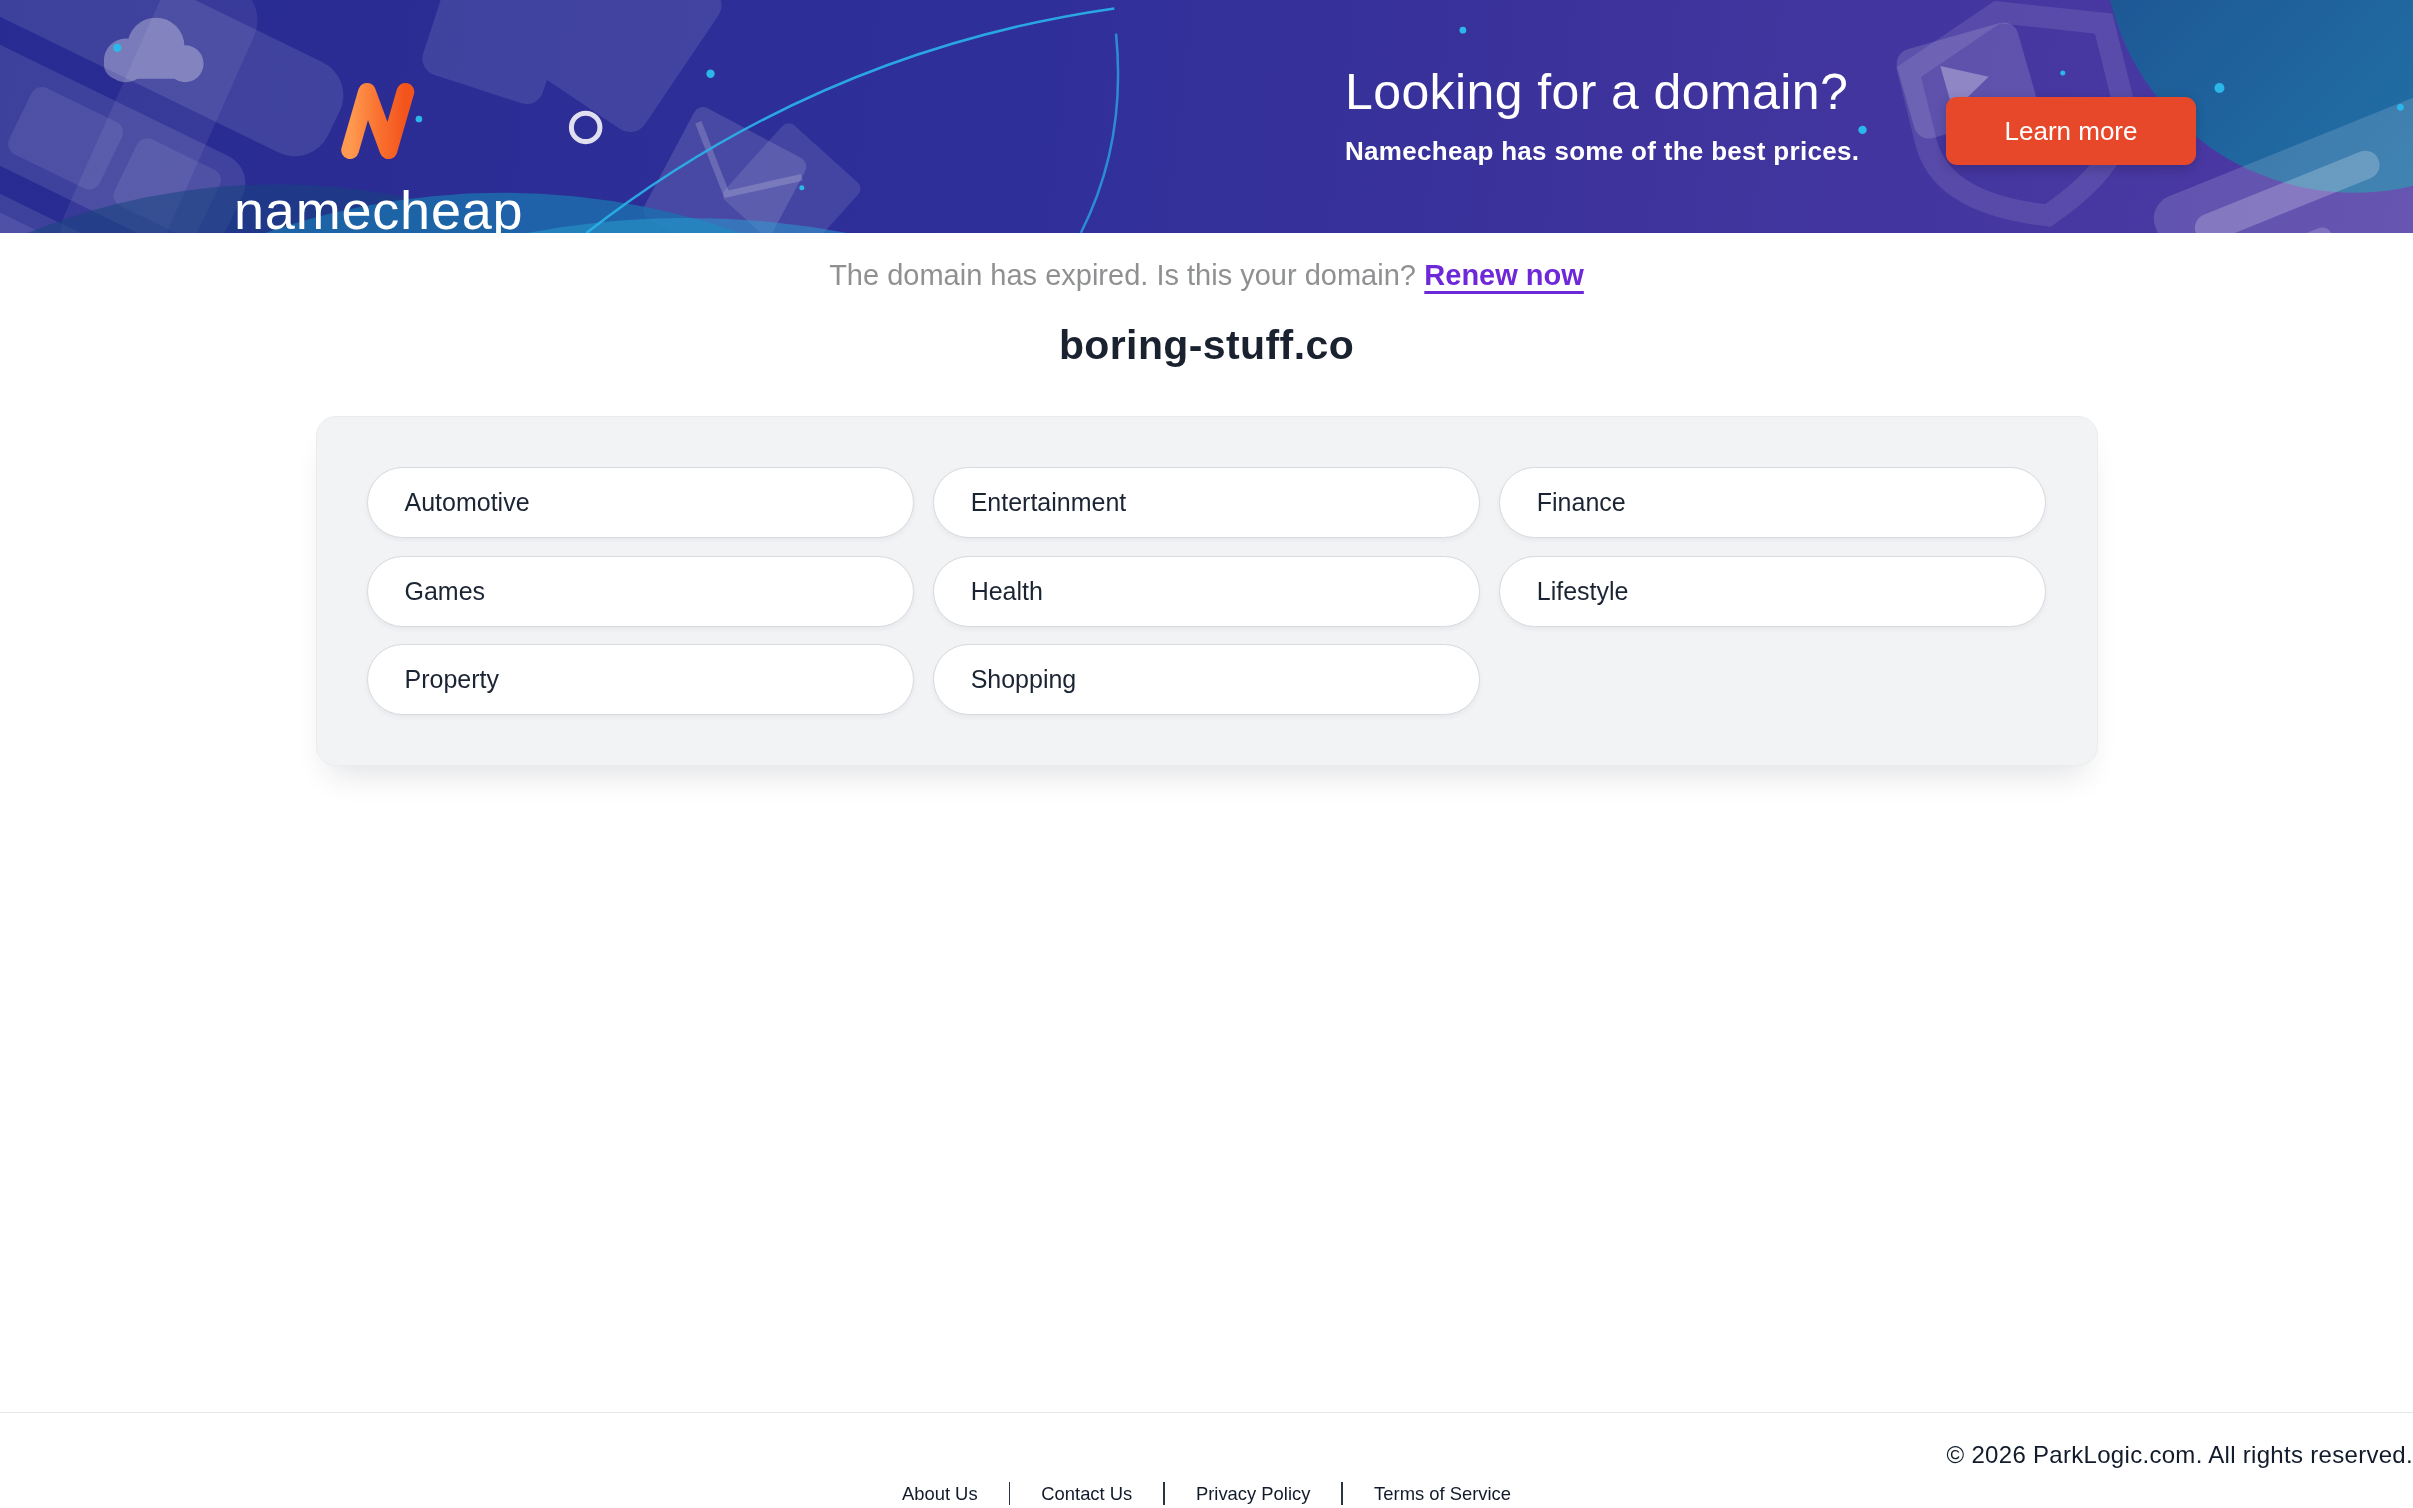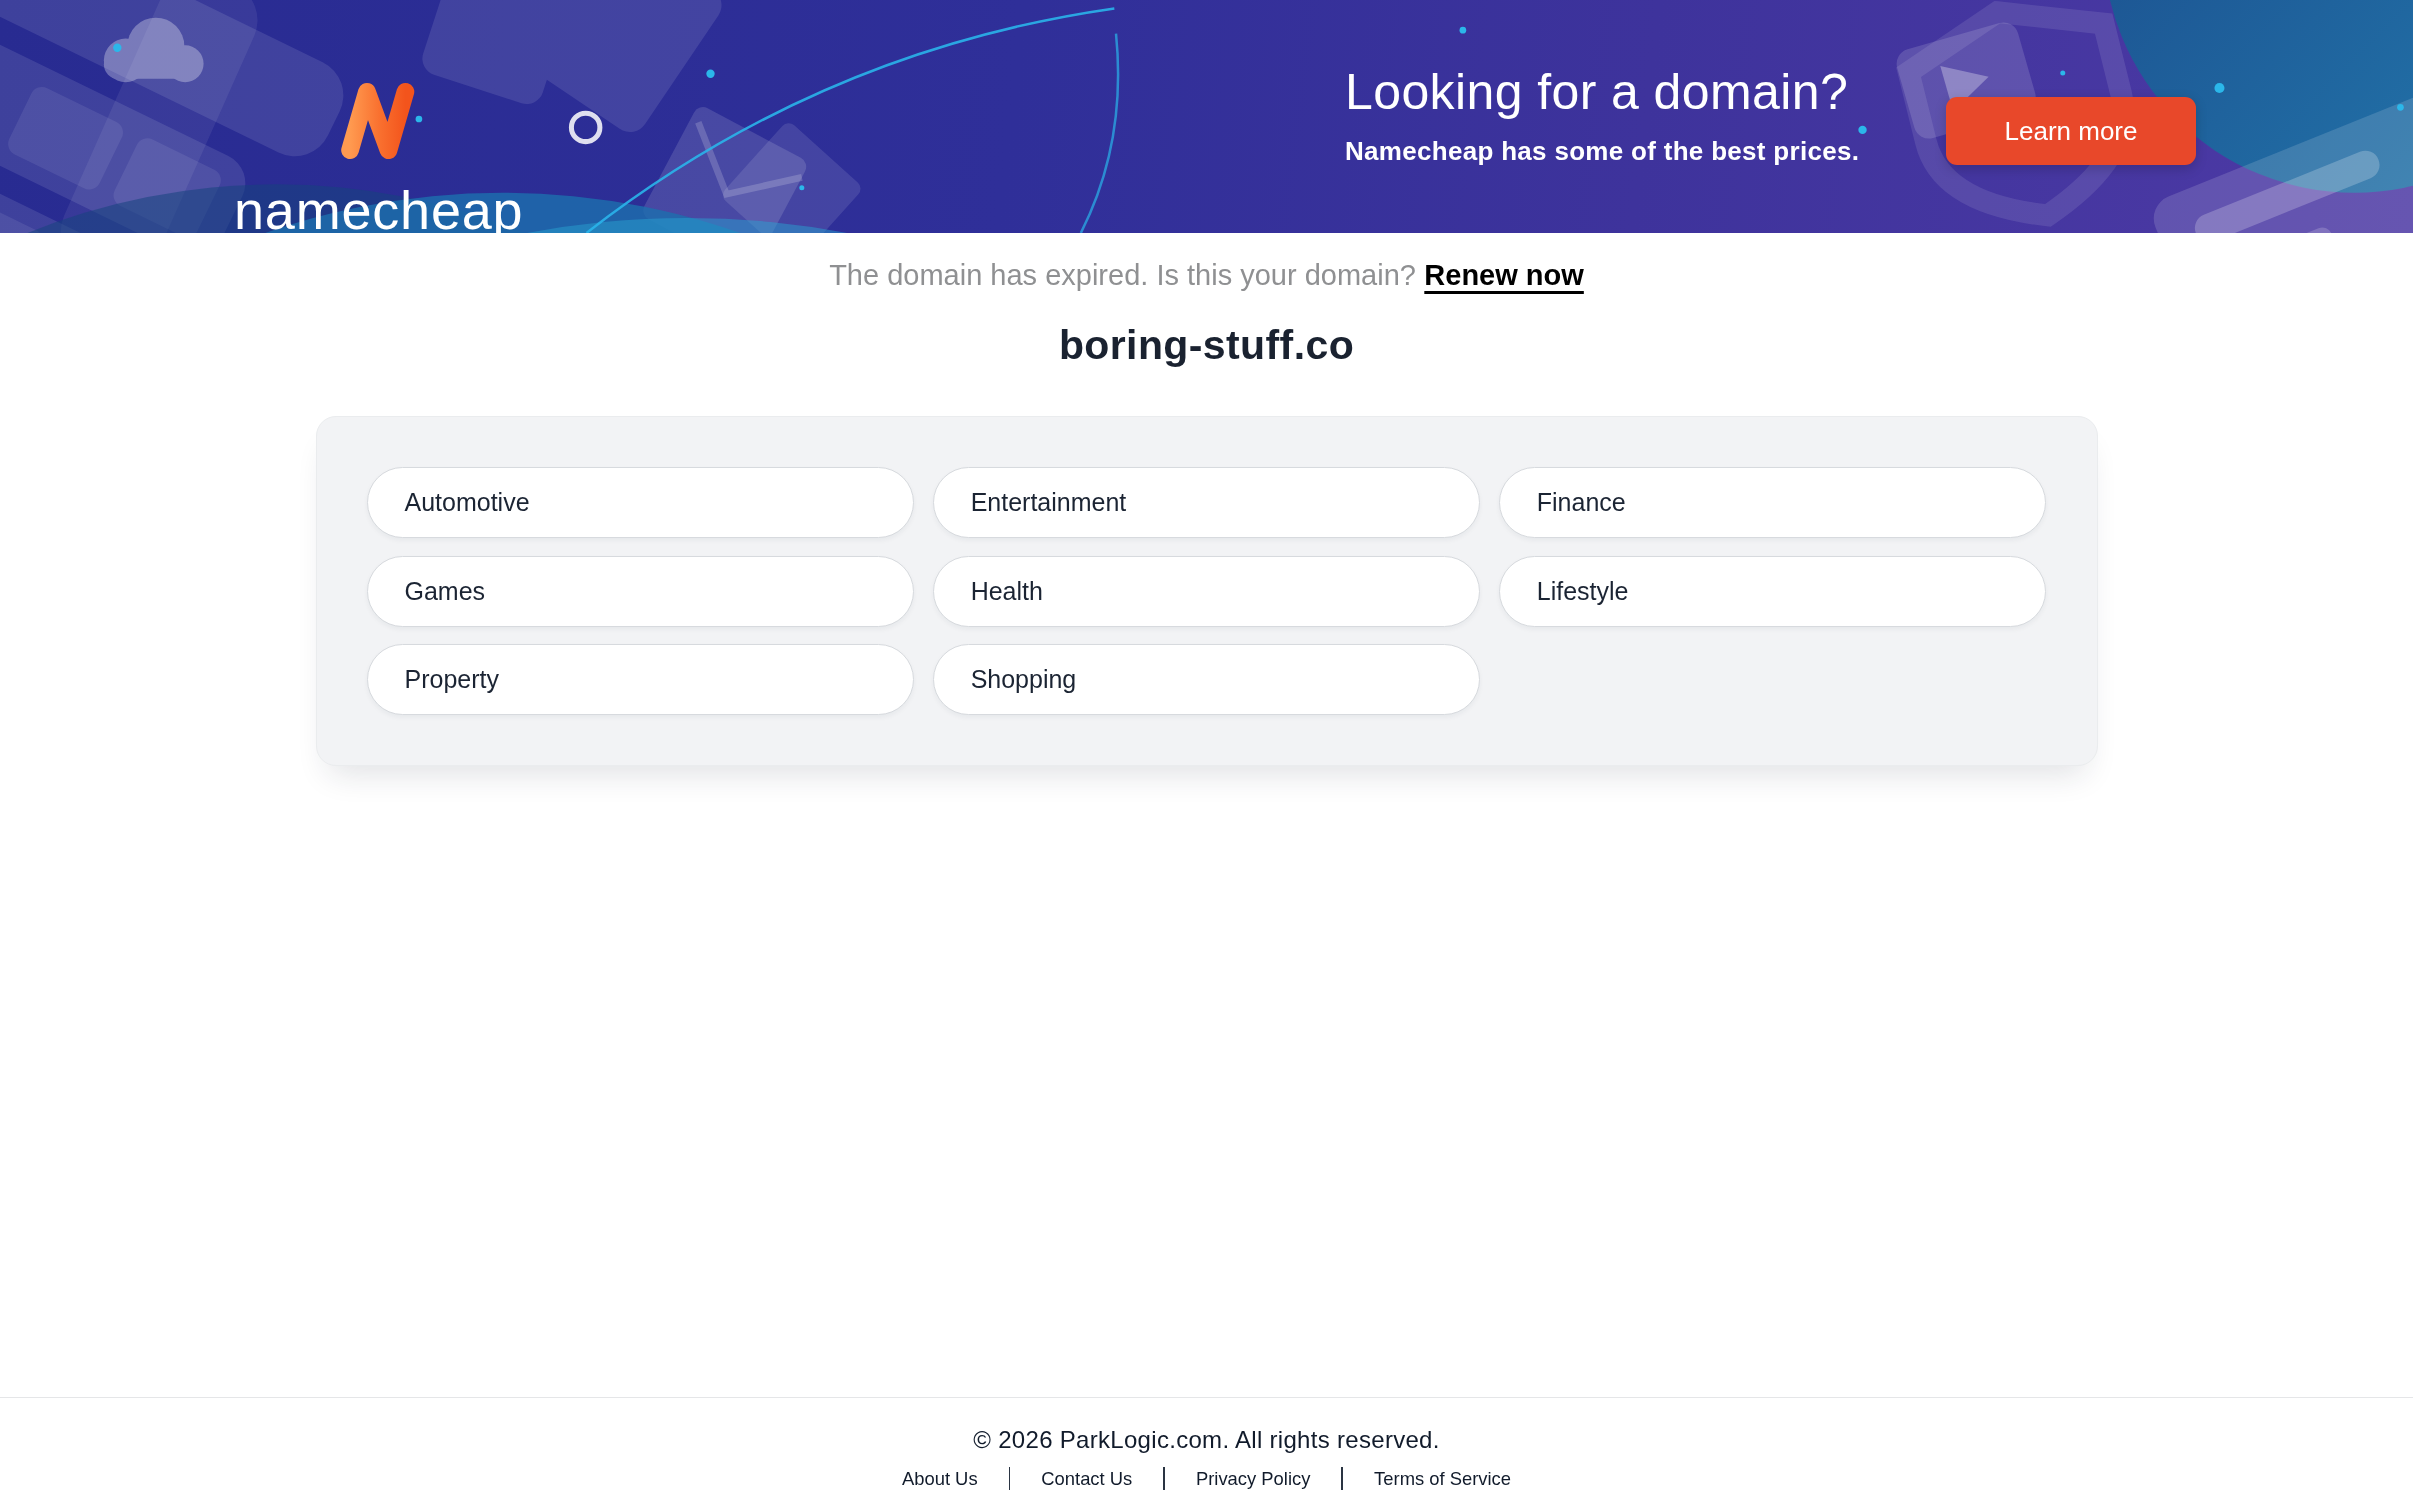--- a/index.html
+++ b/index.html
@@ -41,21 +41,21 @@
     border: none; border-radius: 11px; cursor: pointer;
     display: flex; align-items: center; justify-content: center;
     box-shadow: 0 3.4px 11.7px rgba(0,0,0,0.18);
   }
 
   
   main { flex: 1 1 auto; }
 
   .notice { margin-top: 26px; text-align: center; font-size: 29px; color: #8f9092; }
   .notice .renew {
-    color: #000000; font-weight: 700; margin-left: 8.4px; cursor: pointer;
+    color: #6d28d9; font-weight: 700; margin-left: 8.4px; cursor: pointer;
     text-decoration: underline; text-decoration-thickness: 2.5px; text-underline-offset: 5.9px;
   }
 
   .domain-title {
     margin-top: 30px; text-align: center;
     font-size: 41px; font-weight: 700; color: #1a2230; letter-spacing: 0.4px;
   }
 
   .card {
     width: 1782px; margin: 47px auto 0;
@@ -67,23 +67,23 @@
   .pill {
     height: 71px; background: #ffffff;
     border: 1.7px solid #d7dade; border-radius: 837px;
     display: flex; align-items: center; padding: 0 37px;
     font-size: 25px; color: #1b2433; cursor: pointer;
     box-shadow: 0 2.5px 5px rgba(20, 30, 50, 0.05);
   }
 
   
   footer {
-    flex: 0 0 auto; height: 111px;
+    flex: 0 0 auto; height: 96px;
     border-top: 0.8px solid #e5e6e8;
-    text-align: center; padding-top: 28px;
+    text-align: right; padding-top: 28px;
   }
   .copyright { font-size: 24px; color: #111b2b; letter-spacing: 0.3px; }
   .footer-links {
     margin-top: 13.4px;
     display: flex; justify-content: center; align-items: center; gap: 31px;
     font-size: 18.4px; color: #111b2b;
   }
   .footer-links .flink { cursor: pointer; }
   .sep { width: 1.7px; height: 22.6px; background: #2a3442; }
 </style>

